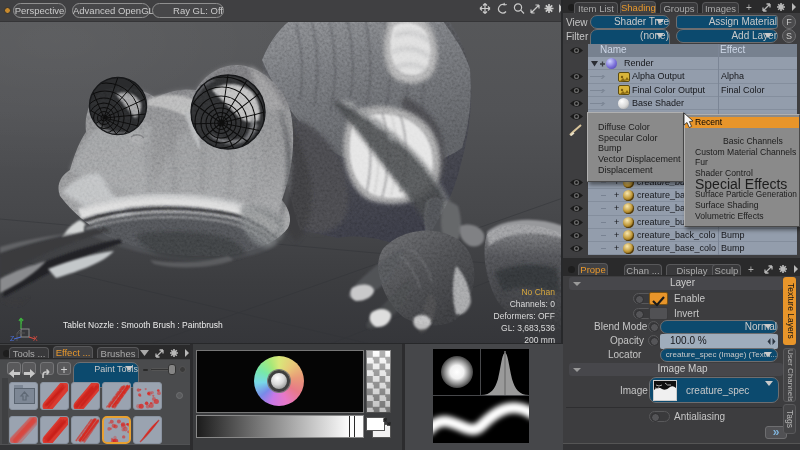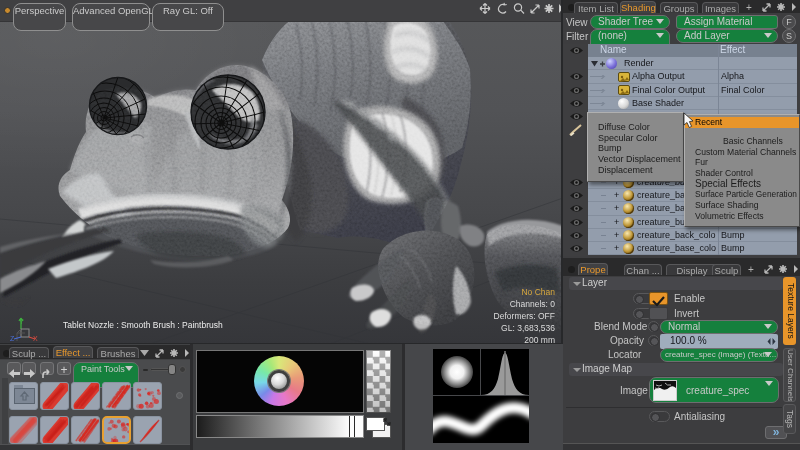--- a/index.html
+++ b/index.html
@@ -6,58 +6,58 @@
 html,body { width:800px; height:450px; overflow:hidden; background:#2b2b2b;
   font-family:"Liberation Sans", sans-serif; }
 .abs { position:absolute; }
 #stage { position:relative; width:800px; height:450px; }
 
 
 #viewport { left:0; top:0; width:563px; height:344px; overflow:hidden;
   background:radial-gradient(90% 65% at 10% 12%, rgba(255,255,255,0.05), rgba(255,255,255,0) 60%), linear-gradient(#57585a 0%, #525356 32%, #47484b 62%, #3c3d40 82%, #35363a 100%); }
 #vp-topbar { left:0; top:0; width:563px; height:22px;
   background:#404042; border-bottom:1px solid #353537; }
-.pill { position:absolute; top:3px; height:28px; border:1px solid #8f8f8f;
+.pill { position:absolute; top:3px; height:15px; border:1px solid #8f8f8f;
   border-radius:8px; color:#cbcbcb; font-size:10px; line-height:13px;
   text-align:center; background:#474749; white-space:nowrap; }
 #vp-dot { position:absolute; left:4px; top:7px; width:7px; height:7px;
   border-radius:50%; background:#c88a2e; border:1px solid #2e2e2e; }
 #vp-status { position:absolute; left:63px; top:320px; color:#ececec; font-size:8.5px; }
 #vp-info { position:absolute; right:8px; top:286px; text-align:right;
   font-size:8.5px; color:#dcdcdc; line-height:12px; }
 #vp-info .yel { color:#d8a83f; }
 
 
 #rpanel { left:563px; top:0; width:237px; height:450px; background:#3d3d3f; }
 .tabbar { position:absolute; background:#2a2a2b; overflow:hidden; }
 .tab { position:absolute; top:2px; height:11px; font-size:9.5px; color:#aaaaaa;
   background:#39393b; border:1px solid #58585a; border-bottom:none;
   border-radius:4px 4px 0 0; text-align:center; }
 .tab.sel { color:#e8982c; background:#414143; height:12px; top:1px; }
 .ticon { position:absolute; color:#b5b5b5; font-size:10px; top:1px; }
 .lbl { position:absolute; color:#c6c6c6; font-size:10px; }
-.combo { position:absolute; background:#15803d; border:1px solid #6e6e70;
-  border-radius:7px; color:#c9c9c9; font-size:10px; padding-left:7px; }
+.combo { position:absolute; background:#0c4a6e; border:1px solid #6e6e70;
+  border-radius:7px; color:#c9c9c9; font-size:10px; padding-left:7px;text-align:right; }
 .combo .arr { position:absolute; right:5px; top:3px; width:0; height:0;
   border-left:4px solid transparent; border-right:4px solid transparent;
   border-top:5px solid #c9c9c9; }
 .rbtn { position:absolute; background:#4b4b4d; border:1px solid #6e6e70;
   border-radius:7px; color:#c9c9c9; font-size:9px; text-align:center; }
 .trow { position:absolute; left:588px; width:209px; height:13.2px;
   background:#939dac; color:#17181c; font-size:9px; line-height:13px; border-bottom:1px solid #848e9d; }
 .trow .eff { position:absolute; left:130px; top:0; }
 .tsep { position:absolute; left:718px; width:1px; background:#7b8595; }
 .menu { position:absolute; background:#8a8a8a; border-top:1px solid #b0b0b0; border-left:1px solid #b0b0b0;
   border-right:1px solid #4a4a4a; border-bottom:1px solid #4a4a4a;
   box-shadow:2px 3px 4px rgba(0,0,0,.45); overflow:hidden; }
 .menu .mi { color:#1c1c1c; font-size:9px; height:10.7px; line-height:10.7px;
   padding-left:10px; white-space:nowrap; }
 .mi.hl { background:#e8952a; color:#000; height:11px; line-height:11px; }
 .sect { position:absolute; left:569px; width:214px; height:13px; background:#47474b;
-  border-radius:3px; color:#cfcfcf; font-size:10px; padding-left:13px; }
+  border-radius:3px; color:#cfcfcf; font-size:10px; padding-left:13px;text-align:center; }
 .sect:before { content:""; position:absolute; left:4px; top:5px; width:0; height:0;
   border-left:4px solid transparent; border-right:4px solid transparent;
   border-top:4px solid #9a9a9a; }
 .toggle { position:absolute; width:21px; height:11px; background:#3a3a3c;
   border-radius:6px; border:1px solid #59595b; }
 .toggle:before { content:""; position:absolute; left:1px; top:1px; width:7px;
   height:7px; border-radius:50%; background:#555558; border:1px solid #2e2e30; }
 .brbtn { position:absolute; width:14px; height:13px; background:#59595b;
   border:1px solid #757577; border-radius:3px; padding:1px 0 0 0; text-align:center; }
 .tile { position:absolute; width:29px; height:28px; background:#9aa3b0;
@@ -287,21 +287,21 @@
  </g>
 </g>
 <g clip-path="url(#bodyclip)" opacity="0.28" style="mix-blend-mode:overlay;">
           <rect x="0" y="0" width="563" height="344" filter="url(#skin)"></rect>
         </g>
 </svg>
   <div id="vp-topbar" class="abs"></div>
   <div id="vp-dot"></div>
   <div class="pill" style="left:13px;width:53px;font-size:9.5px;">Perspective</div>
   <div class="pill" style="left:72px;width:78px;font-size:9.5px;">Advanced OpenGL</div>
-  <div class="pill" style="left:152px;width:72px;font-size:9.5px;">Ray GL: Off</div>
+  <div class="pill" style="left:152px;width:72px;font-size:9.5px;text-align:right;">Ray GL: Off</div>
   <svg class="abs" style="left:479px;top:2px;" width="84" height="13" viewBox="0 0 84 13">
 <g stroke="#c9c9c9" stroke-width="1.2" fill="none">
  <path d="M6 1.5 V11.5 M1 6.5 H11 M6 1.5 L4 3.5 M6 1.5 L8 3.5 M6 11.5 L4 9.5 M6 11.5 L8 9.5 M1 6.5 L3 4.5 M1 6.5 L3 8.5 M11 6.5 L9 4.5 M11 6.5 L9 8.5"></path>
  <path d="M25.5 3 A4.2 4.2 0 1 0 27 9.5 M25.5 3 l-0.5 -2.2 M25.5 3 l2.2 -0.5"></path>
  <circle cx="39" cy="5.5" r="3.6"></circle>
           <path d="M41.8 8.2 L45 11.5"></path>
  <path d="M52 11 L60 3 M52 11 v-3.6 M52 11 h3.6 M60 3 v3.6 M60 3 h-3.6"></path>
 </g>
 <g fill="#c9c9c9">
  <circle cx="70" cy="6.5" r="2"></circle>
@@ -332,21 +332,21 @@
 </div>
 
 <div class="abs" style="left:0;top:343px;width:563px;height:2px;background:#27282a;"></div>
 <div class="abs" style="left:561px;top:0;width:3px;height:450px;background:#27282a;"></div>
 
 <div class="abs" id="bottombar" style="left:0;top:344px;width:563px;height:106px;background:#414244;"></div>
 
 <div class="tabbar" style="left:0;top:345px;width:190px;height:14px;">
   <div style="position:absolute;left:3px;top:5px;width:7px;height:7px;border-radius:50%;background:#1d1d1d;"></div>
 </div>
-<div class="tab" style="left:9px;top:347px;width:40px;">Sculp ...</div>
+<div class="tab" style="left:9px;top:347px;width:40px;">Tools ...</div>
 <div class="tab sel" style="left:53px;top:346px;width:40px;">Effect ...</div>
 <div class="tab" style="left:97px;top:347px;width:42px;">Brushes</div>
 <svg class="abs" style="left:140px;top:350px;" width="10" height="6" viewBox="0 0 10 6">
       <path d="M0 0 h9 l-4.5 6 z" fill="#aaa"></path>
     </svg>
 <svg class="abs" style="left:155px;top:348px;" width="34" height="10" viewBox="0 0 34 10">
  <g stroke="#b8b8b8" stroke-width="1.3" fill="none">
         <path d="M1 9 L8 2 M1 9 l0 -3.5 M1 9 l3.5 0 M8 2 l0 3.5 M8 2 l-3.5 0"></path>
       </g>
  <g fill="#b8b8b8">
@@ -741,21 +741,21 @@
   <div class="mi">Bump</div>
   <div class="mi">Vector Displacement</div>
   <div class="mi">Displacement</div>
 </div>
 <div class="menu" style="left:684px;top:114px;width:116px;height:113px;padding-top:2px;font-size:0;">
   <div class="mi hl" style="font-size:8.6px;">Recent</div>
   <div class="mi" style="margin-top:8px;font-size:8.6px;margin-left:28px;">Basic Channels</div>
   <div class="mi" style="font-size:8.6px;">Custom Material Channels</div>
   <div class="mi" style="font-size:8.6px;">Fur</div>
   <div class="mi" style="font-size:8.6px;">Shader Control</div>
-  <div class="mi" style="font-size:10px;">Special Effects</div>
+  <div class="mi" style="font-size:14px;">Special Effects</div>
   <div class="mi" style="font-size:8.3px;">Surface Particle Generation</div>
   <div class="mi" style="font-size:8.6px;">Surface Shading</div>
   <div class="mi" style="font-size:8.6px;">Volumetric Effects</div>
 </div>
 <svg class="abs" style="left:683px;top:113px;" width="12" height="16" viewBox="0 0 12 16">
  <path d="M1 0 L1 12 L4 9.5 L6.2 14.5 L8.6 13.4 L6.4 8.6 L10 8 Z" fill="#f8f8f8" stroke="#222" stroke-width="0.8"></path>
 </svg>
 
 <div class="tabbar" style="left:563px;top:258px;width:237px;height:18px;">
   <div style="position:absolute;left:5px;top:8px;width:7px;height:7px;border-radius:50%;background:#1d1d1d;"></div>

